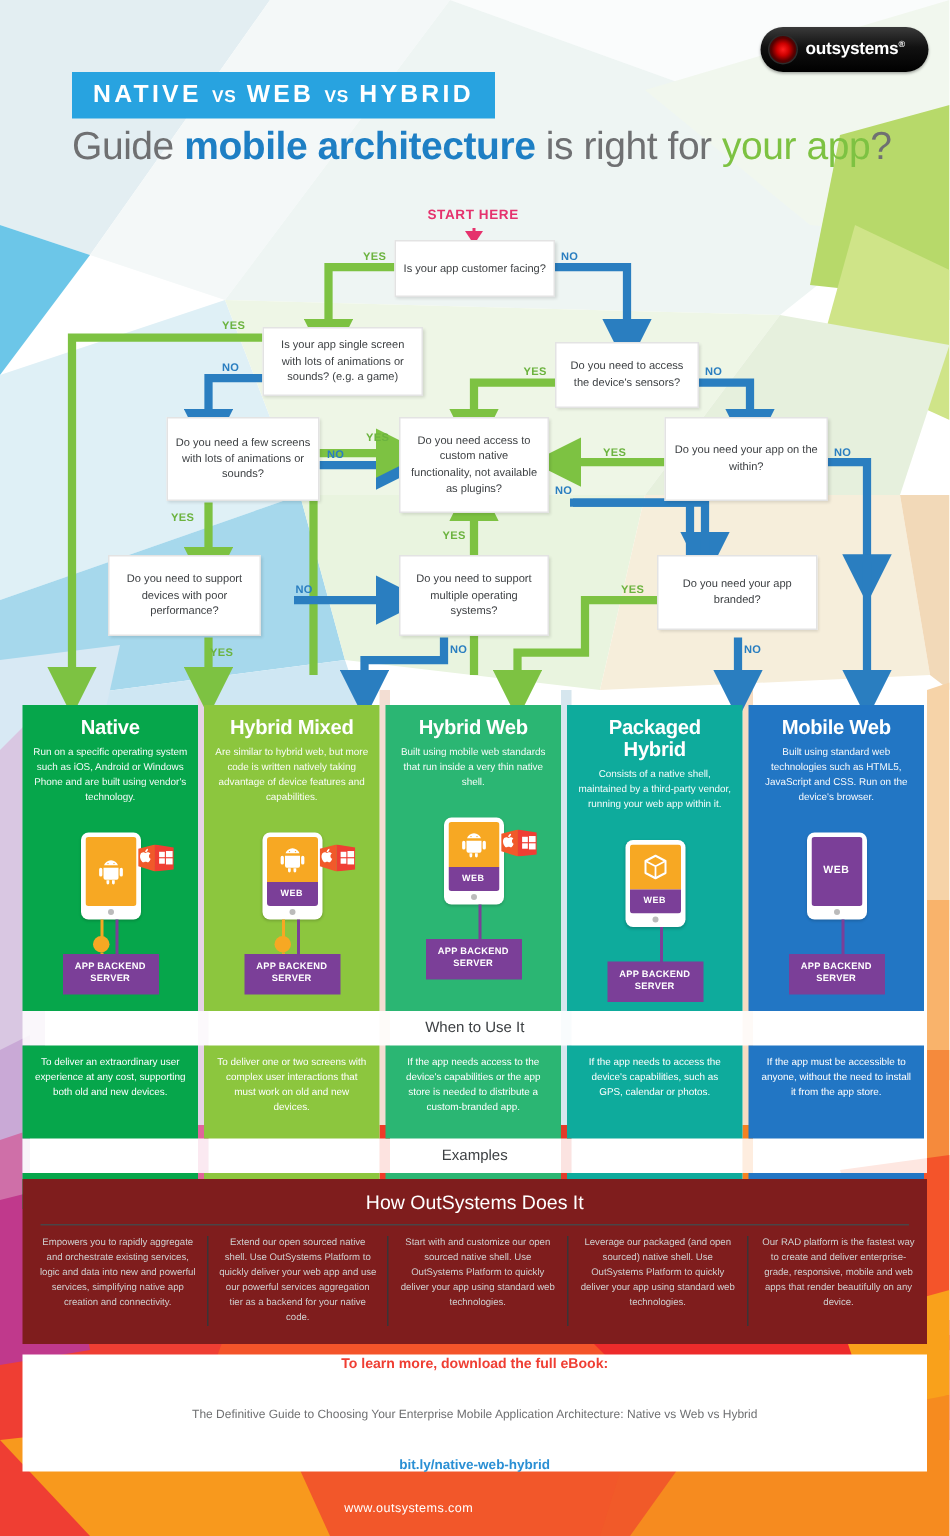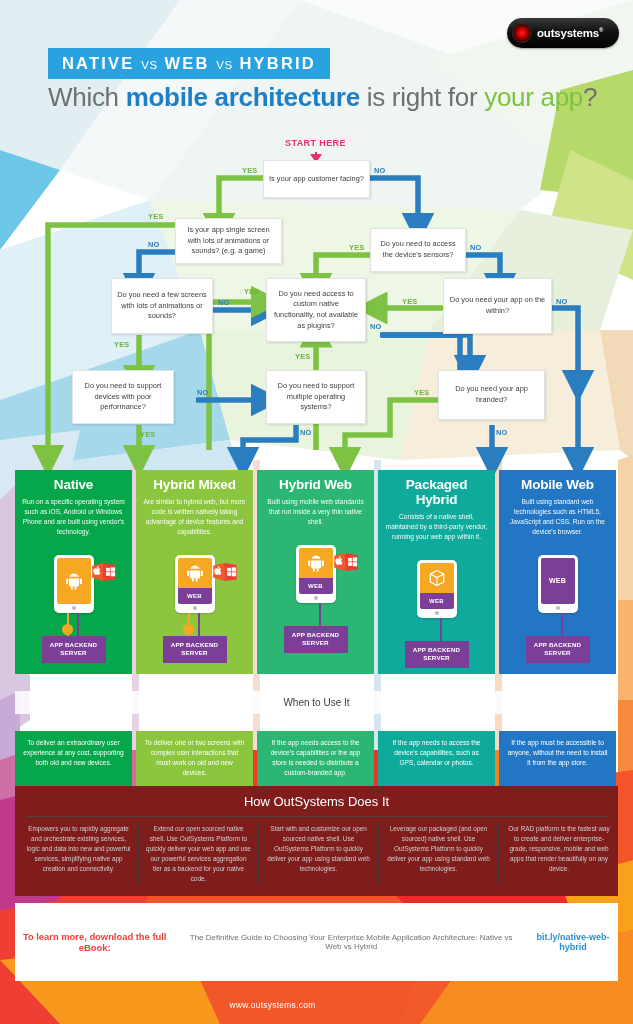--- a/index.html
+++ b/index.html
@@ -32,21 +32,21 @@
   }
   .logo-text { color:#fff; font-size:11.5px; font-weight:bold; letter-spacing:-.2px; }
   .logo-text sup { font-size:6px; vertical-align:super; }
 
   .title-tag {
     position:absolute; left:48px; top:48px;
     background:#28a3e0; color:#fff;
     padding:6px 14px 6px 14px;
     font-size:16.5px; font-weight:bold; letter-spacing:2.2px;
   }
-  .title-tag .sm { font-size:11.5px; font-weight:normal; letter-spacing:.5px; }
+  .title-tag .sm { font-size:11.5px; font-weight:bold; letter-spacing:.5px; }
   .headline {
     position:absolute; left:48px; top:82px;
     font-size:26px; color:#6f7072; letter-spacing:-.3px; white-space:nowrap;
   }
   .headline b.blue { color:#1e7fc4; font-weight:bold; }
   .headline b.green { color:#7dc242; font-weight:normal; }
 
   
   .flow { position:absolute; left:0; top:130px; width:633px; height:340px; z-index:4; }
   .flow svg { position:absolute; left:0; top:0; }
@@ -101,21 +101,21 @@
   .wire { position:absolute; background:#7b3f98; width:1.5px; }
   .orange-dot {
     position:absolute; width:11px; height:11px; border-radius:50%;
     background:#f7a823;
   }
   .orange-wire { position:absolute; background:#f7a823; width:1.5px; }
 
   .band {
     width:603px; background:rgba(255,255,255,.86);
     text-align:center; font-size:10px; color:#3d4043;
-    padding:6px 0; margin:17px 0;
+    padding:6px 0; margin:0 0;
   }
   .col-when { padding:7px 8px; color:#fff; font-size:6.6px; line-height:1.55;
               text-align:center; min-height:62px; }
   .col-ex { padding:6px 4px; color:#fff; font-size:7.4px;
             display:flex; align-items:center; justify-content:center; gap:4px; }
   .ex-ic { width:11px; height:11px; background:#fff; border-radius:1.5px; flex:none;
            display:flex; align-items:center; justify-content:center;
            font-size:7px; font-weight:bold; }
 
   
@@ -129,21 +129,21 @@
   .dark-col {
     width:120px; flex:none; color:#cfcfcf; font-size:6.4px; line-height:1.55;
     text-align:center; padding:0 7px; border-right:1px solid #3a3436;
   }
   .dark-col:last-child { border-right:none; }
 
   
   .foot {
     position:absolute; left:15px; top:903px; width:603px; height:78px;
     background:#fff; z-index:6; text-align:center;
-    display:flex; flex-direction:row; align-items:center; justify-content:flex-end; gap:8px;
+    display:flex; flex-direction:column; align-items:center; justify-content:space-between; gap:8px;
   }
   .foot-h { color:#ef3e33; font-size:9.4px; font-weight:bold; }
   .foot-p { color:#6f7072; font-size:8px; }
   .foot-l { color:#2a8fd4; font-size:9px; font-weight:bold; }
   .site {
     position:absolute; left:0; top:1000px; width:545px; text-align:center;
     color:#fff; font-size:8.4px; z-index:6; letter-spacing:.3px;
   }
 </style>
 </head>
@@ -210,21 +210,21 @@
     </div>
 
     <div class="title-tag">
       <span>NATIVE</span>
       <span class="sm">VS</span>
       <span>WEB</span>
       <span class="sm">VS</span>
       <span>HYBRID</span>
     </div>
 
-    <div class="headline"><span>Which </span><b class="blue">mobile architecture</b><span> is right for </span><b class="green">your app</b><span>?</span></div>
+    <div class="headline"><span>Guide </span><b class="blue">mobile architecture</b><span> is right for </span><b class="green">your app</b><span>?</span></div>
   </div>
 
   <div class="flow">
     <svg width="633" height="345" viewBox="0 0 633 345">
       <defs>
         <marker id="gA" markerWidth="6" markerHeight="6" refX="1" refY="3" orient="auto">
           <path d="M0,0 L6,3 L0,6 z" fill="#7dc242"></path>
         </marker>
         <marker id="bA" markerWidth="6" markerHeight="6" refX="1" refY="3" orient="auto">
           <path d="M0,0 L6,3 L0,6 z" fill="#2a7ec0"></path>

